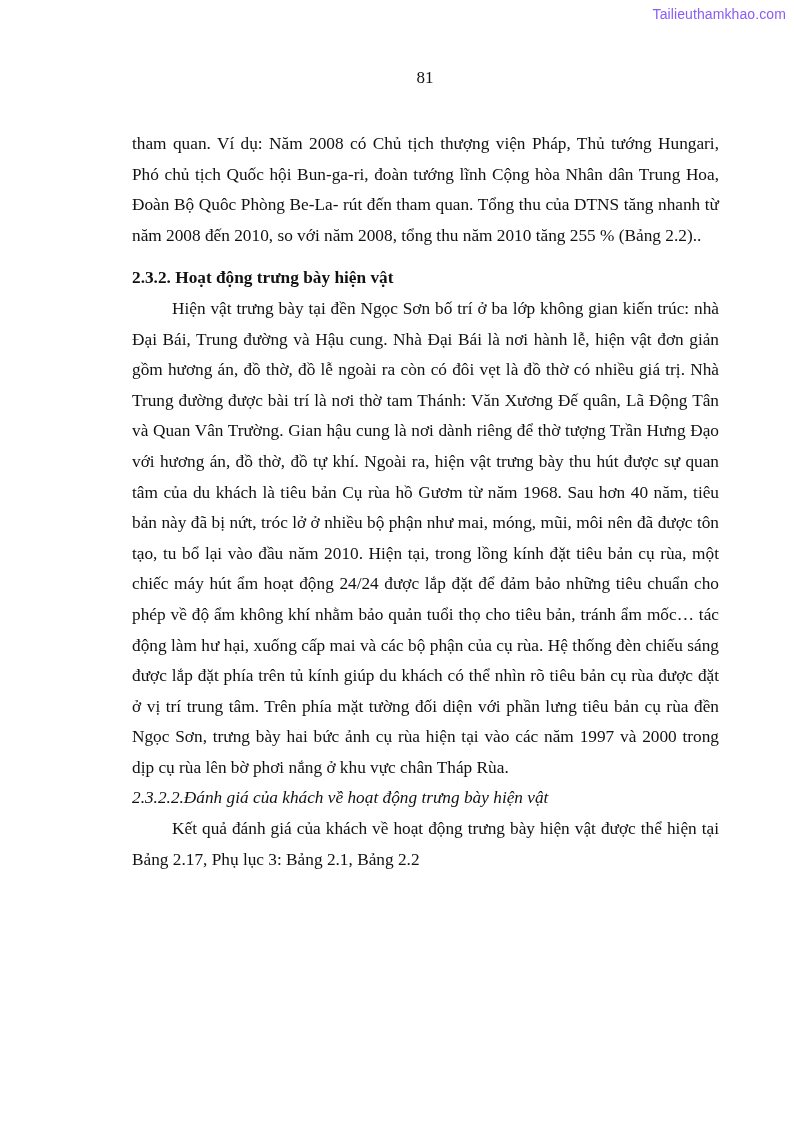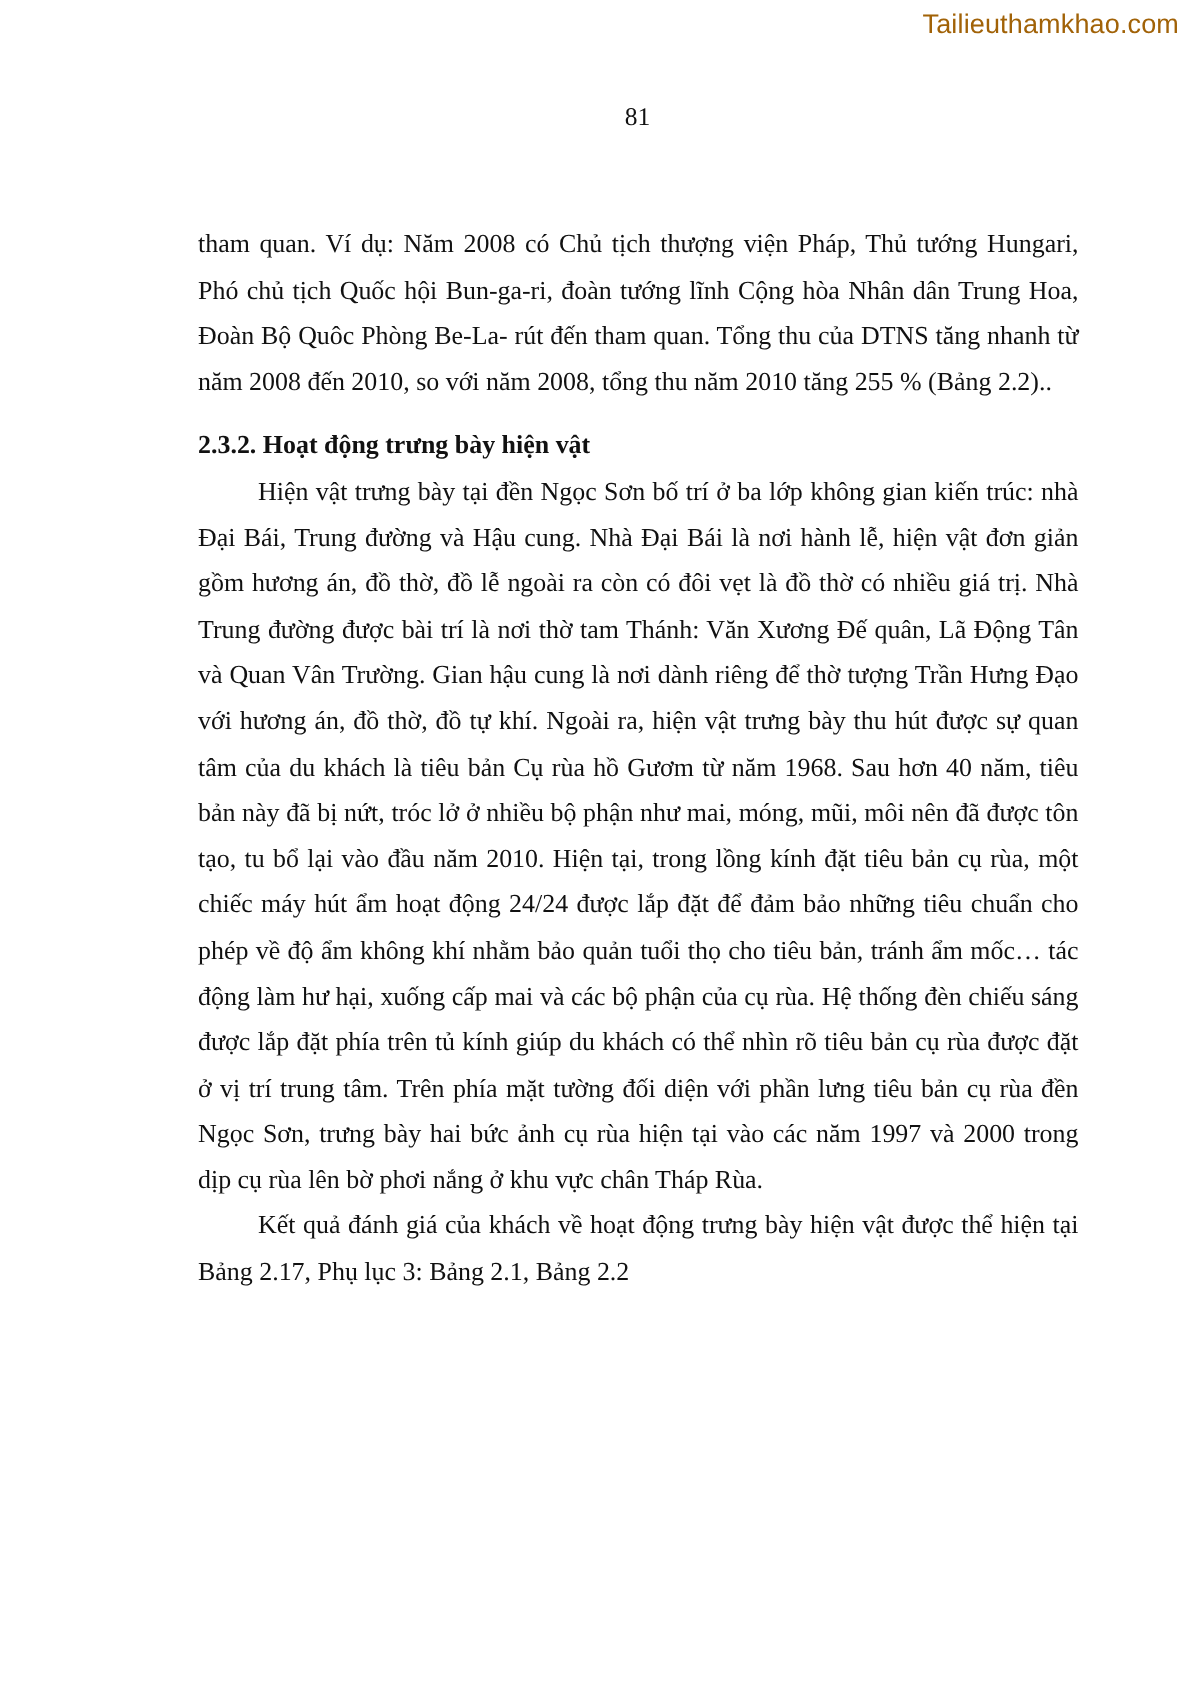--- a/index.html
+++ b/index.html
@@ -1,39 +1,40 @@
 <!DOCTYPE html>
 <html><head>
   <meta charset="utf-8">
   <style>
     html, body { margin: 0; padding: 0; background: #ffffff; }
     body { width: 794px; height: 1123px; position: relative; overflow: hidden; }
     .watermark {
       position: absolute; top: 6px; right: 8px;
-      font-family: "Liberation Sans", sans-serif; font-size: 18px;
-      color: #a16207; letter-spacing: 0.1px;
+      font-family: "Liberation Sans", sans-serif; font-size: 14px;
+      color: #8b5cf6; letter-spacing: 0.1px;
     }
     .page-number {
       position: absolute; top: 68px; left: 0; width: 850px; text-align: center;
       font-family: "Liberation Serif", serif; font-size: 17px; color: #111;
     }
     .content {
-      position: absolute; top: 148px; left: 132px; width: 587px;
+      position: absolute; top: 129px; left: 132px; width: 587px;
       font-family: "Liberation Serif", serif; font-size: 17.3px; color: #111;
       line-height: 30.6px;
     }
     .content p { margin: 0; text-align: justify; }
     .content p.indent { text-indent: 40px; }
     .content .heading { font-weight: bold; margin-top: 12px; }
     .content .subheading { font-style: italic; }
   </style>
 </head>
 <body>
 
 <div class="watermark">Tailieuthamkhao.com</div>
 <div class="page-number">81</div>
 
 <div class="content">
   <p>tham quan. Ví dụ: Năm 2008 có Chủ tịch thượng viện Pháp, Thủ tướng Hungari, Phó chủ tịch Quốc hội Bun-ga-ri, đoàn tướng lĩnh Cộng hòa Nhân dân Trung Hoa, Đoàn Bộ Quôc Phòng Be-La- rút đến tham quan. Tổng thu của DTNS tăng nhanh từ năm 2008 đến 2010, so với năm 2008, tổng thu năm 2010 tăng 255 % (Bảng 2.2)..</p>
   <p class="heading">2.3.2. Hoạt động trưng bày hiện vật</p>
   <p class="indent">Hiện vật trưng bày tại đền Ngọc Sơn bố trí ở ba lớp không gian kiến trúc: nhà Đại Bái, Trung đường và Hậu cung. Nhà Đại Bái là nơi hành lễ, hiện vật đơn giản gồm hương án, đồ thờ, đồ lễ ngoài ra còn có đôi vẹt là đồ thờ có nhiều giá trị. Nhà Trung đường được bài trí là nơi thờ tam Thánh: Văn Xương Đế quân, Lã Động Tân và Quan Vân Trường. Gian hậu cung là nơi dành riêng để thờ tượng Trần Hưng Đạo với hương án, đồ thờ, đồ tự khí. Ngoài ra, hiện vật trưng bày thu hút được sự quan tâm của du khách là tiêu bản Cụ rùa hồ Gươm từ năm 1968. Sau hơn 40 năm, tiêu bản này đã bị nứt, tróc lở ở nhiều bộ phận như mai, móng, mũi, môi nên đã được tôn tạo, tu bổ lại vào đầu năm 2010. Hiện tại, trong lồng kính đặt tiêu bản cụ rùa, một chiếc máy hút ẩm hoạt động 24/24 được lắp đặt để đảm bảo những tiêu chuẩn cho phép về độ ẩm không khí nhằm bảo quản tuổi thọ cho tiêu bản, tránh ẩm mốc… tác động làm hư hại, xuống cấp mai và các bộ phận của cụ rùa. Hệ thống đèn chiếu sáng được lắp đặt phía trên tủ kính giúp du khách có thể nhìn rõ tiêu bản cụ rùa được đặt ở vị trí trung tâm. Trên phía mặt tường đối diện với phần lưng tiêu bản cụ rùa đền Ngọc Sơn, trưng bày hai bức ảnh cụ rùa hiện tại vào các năm 1997 và 2000 trong dịp cụ rùa lên bờ phơi nắng ở khu vực chân Tháp Rùa.</p>
+  <p class="subheading">2.3.2.2.Đánh giá của khách về hoạt động trưng bày hiện vật</p>
   <p class="indent">Kết quả đánh giá của khách về hoạt động trưng bày hiện vật được thể hiện tại Bảng 2.17, Phụ lục 3: Bảng 2.1, Bảng 2.2</p>
 </div>
 
 </body></html>

